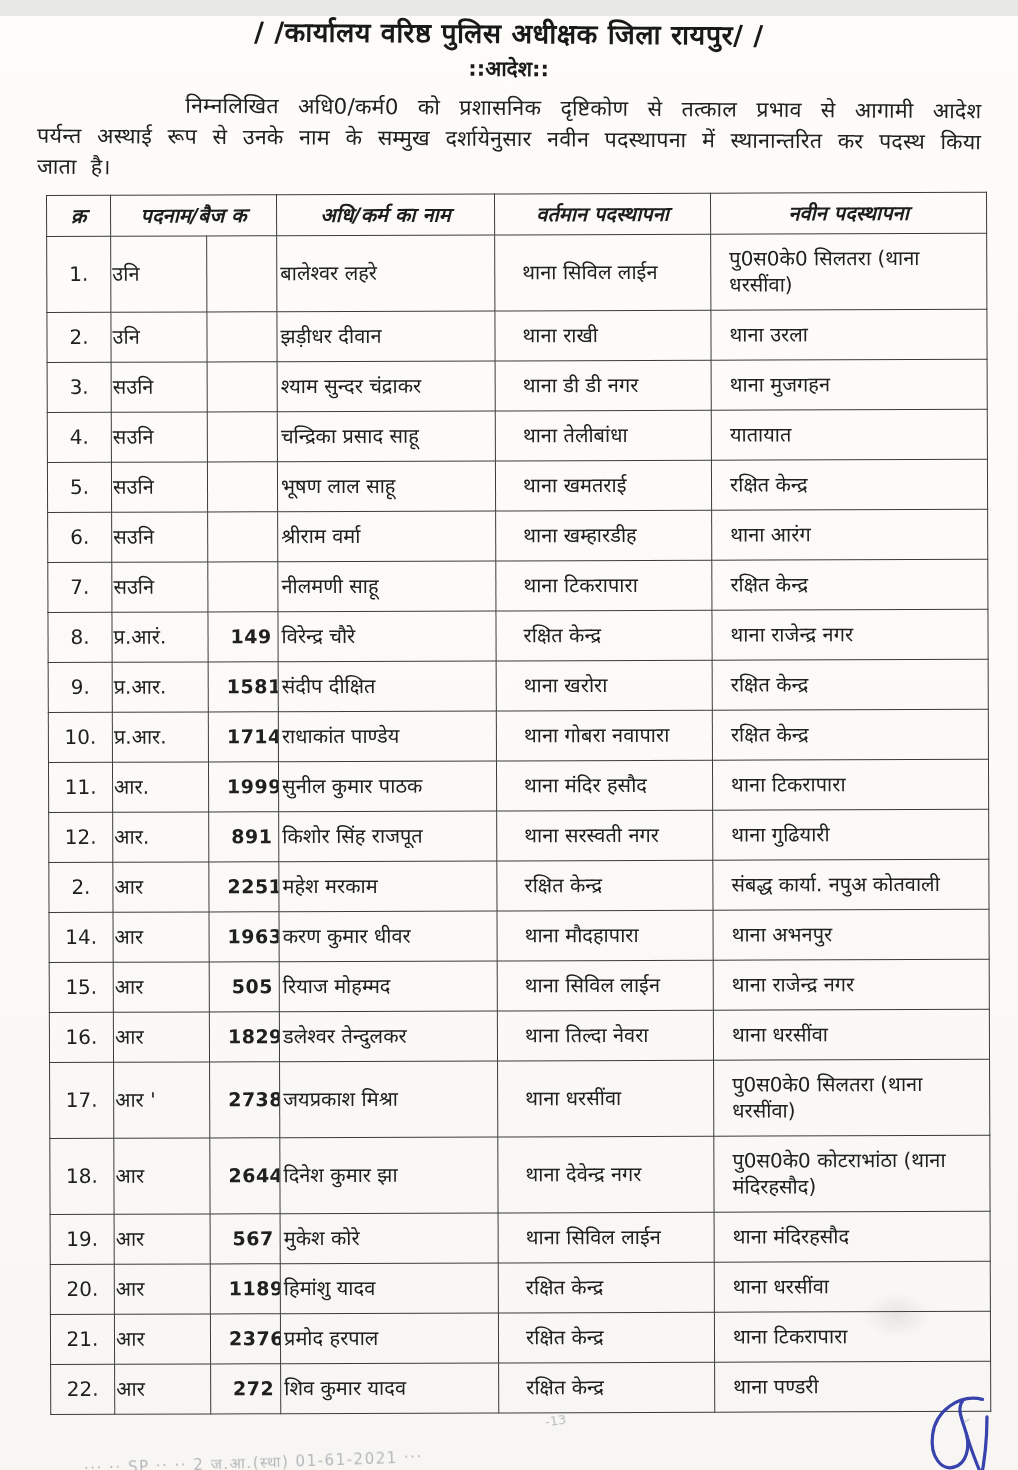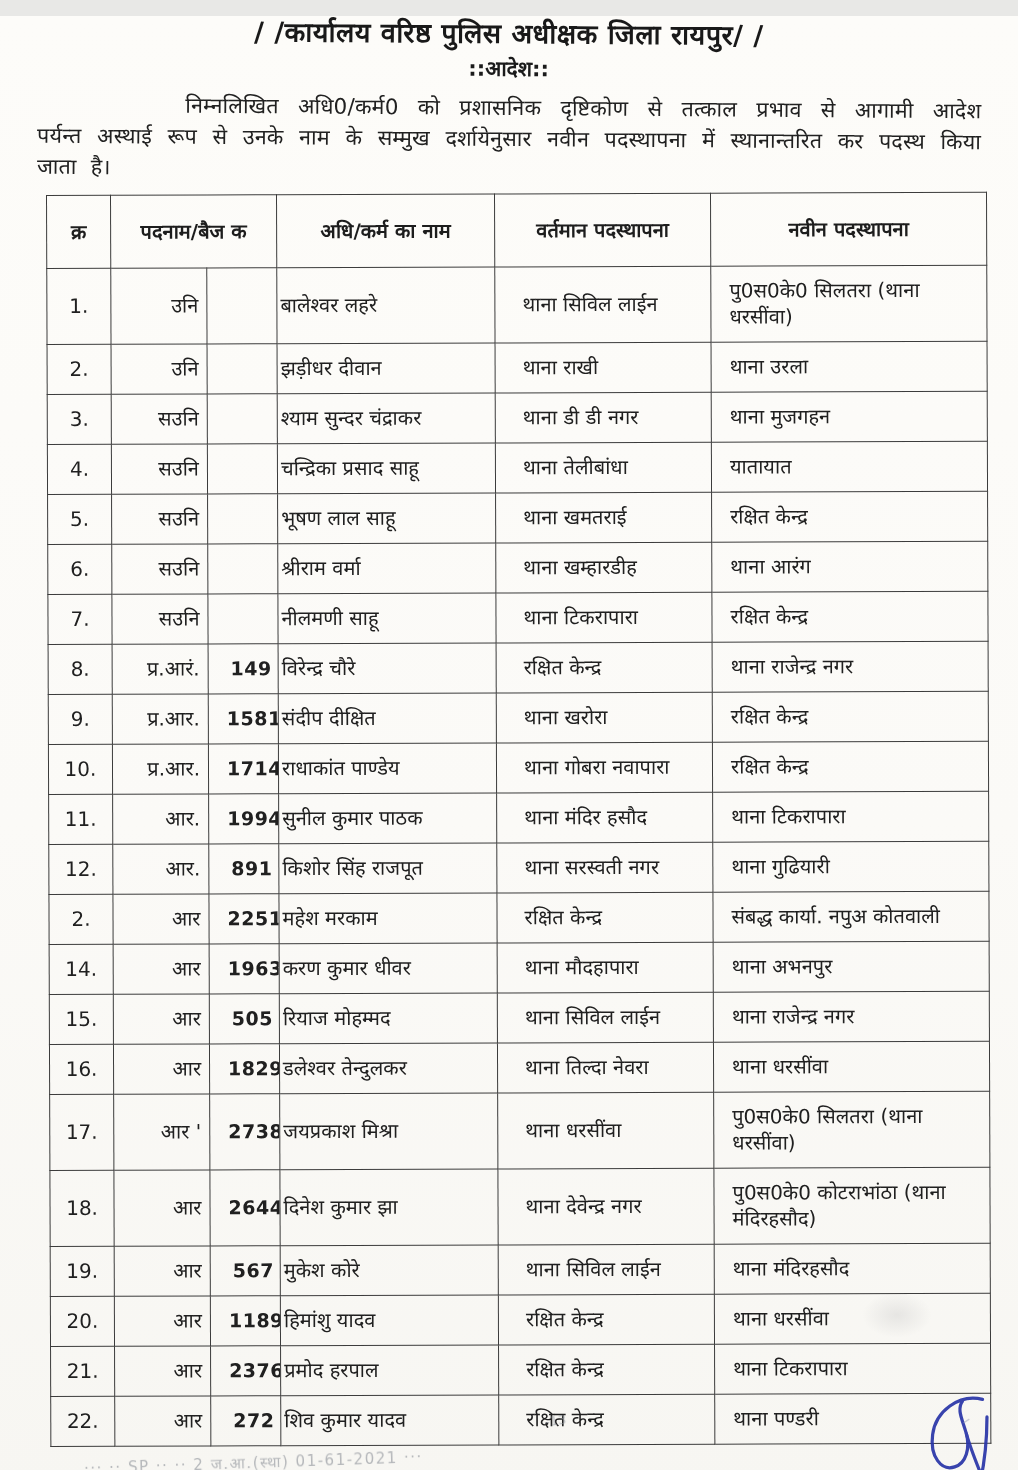--- a/index.html
+++ b/index.html
@@ -25,26 +25,26 @@
   .intro{
     margin:10px 36px 0 38px;
     font-size:21.5px;line-height:31px;
     text-align:justify;text-indent:148px;
     word-spacing:7px;letter-spacing:.2px;color:#212121;
   }
   .table-wrap{margin:10px 0 0 46px;width:940px;transform:rotate(-0.2deg);transform-origin:top left;}
   table{border-collapse:collapse;width:940px;table-layout:fixed;}
   th,td{border:1.7px solid #3c3c3c;overflow:hidden;}
   th{
-    font-size:20px;font-weight:700;padding:24px 3px;text-align:center;
-    line-height:24px;color:#1d1d1d;
+    font-size:20px;font-weight:700;padding:8px 3px;text-align:center;
+    line-height:24px;color:#1d1d1d;font-style:italic;
   }
   td{font-size:20px;line-height:26px;padding:11px 8px 12px 8px;vertical-align:middle;color:#202020;}
   td.c-sr{text-align:center;padding-left:2px;padding-right:2px;}
-  td.c-rank{padding-left:11px;text-align:right;}
+  td.c-rank{padding-left:1px;}
   td.c-badge{text-align:center;font-weight:600;font-size:19px;letter-spacing:.5px;padding-left:18px;padding-right:2px;}
   td.c-name{padding-left:3px;}
   td.c-cur{padding-left:27px;}
   td.c-new{padding-left:18px;line-height:26px;}
   .footer-ref{
     position:absolute;left:84px;top:1436px;
     font-size:15px;color:#7e838c;opacity:.55;
     letter-spacing:1.5px;transform:rotate(-2deg);
     filter:blur(0.7px);white-space:nowrap;
   }
@@ -166,21 +166,21 @@
       <td class="c-sr">10.</td>
       <td class="c-rank">प्र.आर.</td>
       <td class="c-badge">1714</td>
       <td class="c-name">राधाकांत पाण्डेय</td>
       <td class="c-cur">थाना गोबरा नवापारा</td>
       <td class="c-new">रक्षित केन्द्र</td>
     </tr>
           <tr>
       <td class="c-sr">11.</td>
       <td class="c-rank">आर.</td>
-      <td class="c-badge">1994</td>
+      <td class="c-badge">1999</td>
       <td class="c-name">सुनील कुमार पाठक</td>
       <td class="c-cur">थाना मंदिर हसौद</td>
       <td class="c-new">थाना टिकरापारा</td>
     </tr>
           <tr>
       <td class="c-sr">12.</td>
       <td class="c-rank">आर.</td>
       <td class="c-badge">891</td>
       <td class="c-name">किशोर सिंह राजपूत</td>
       <td class="c-cur">थाना सरस्वती नगर</td>

